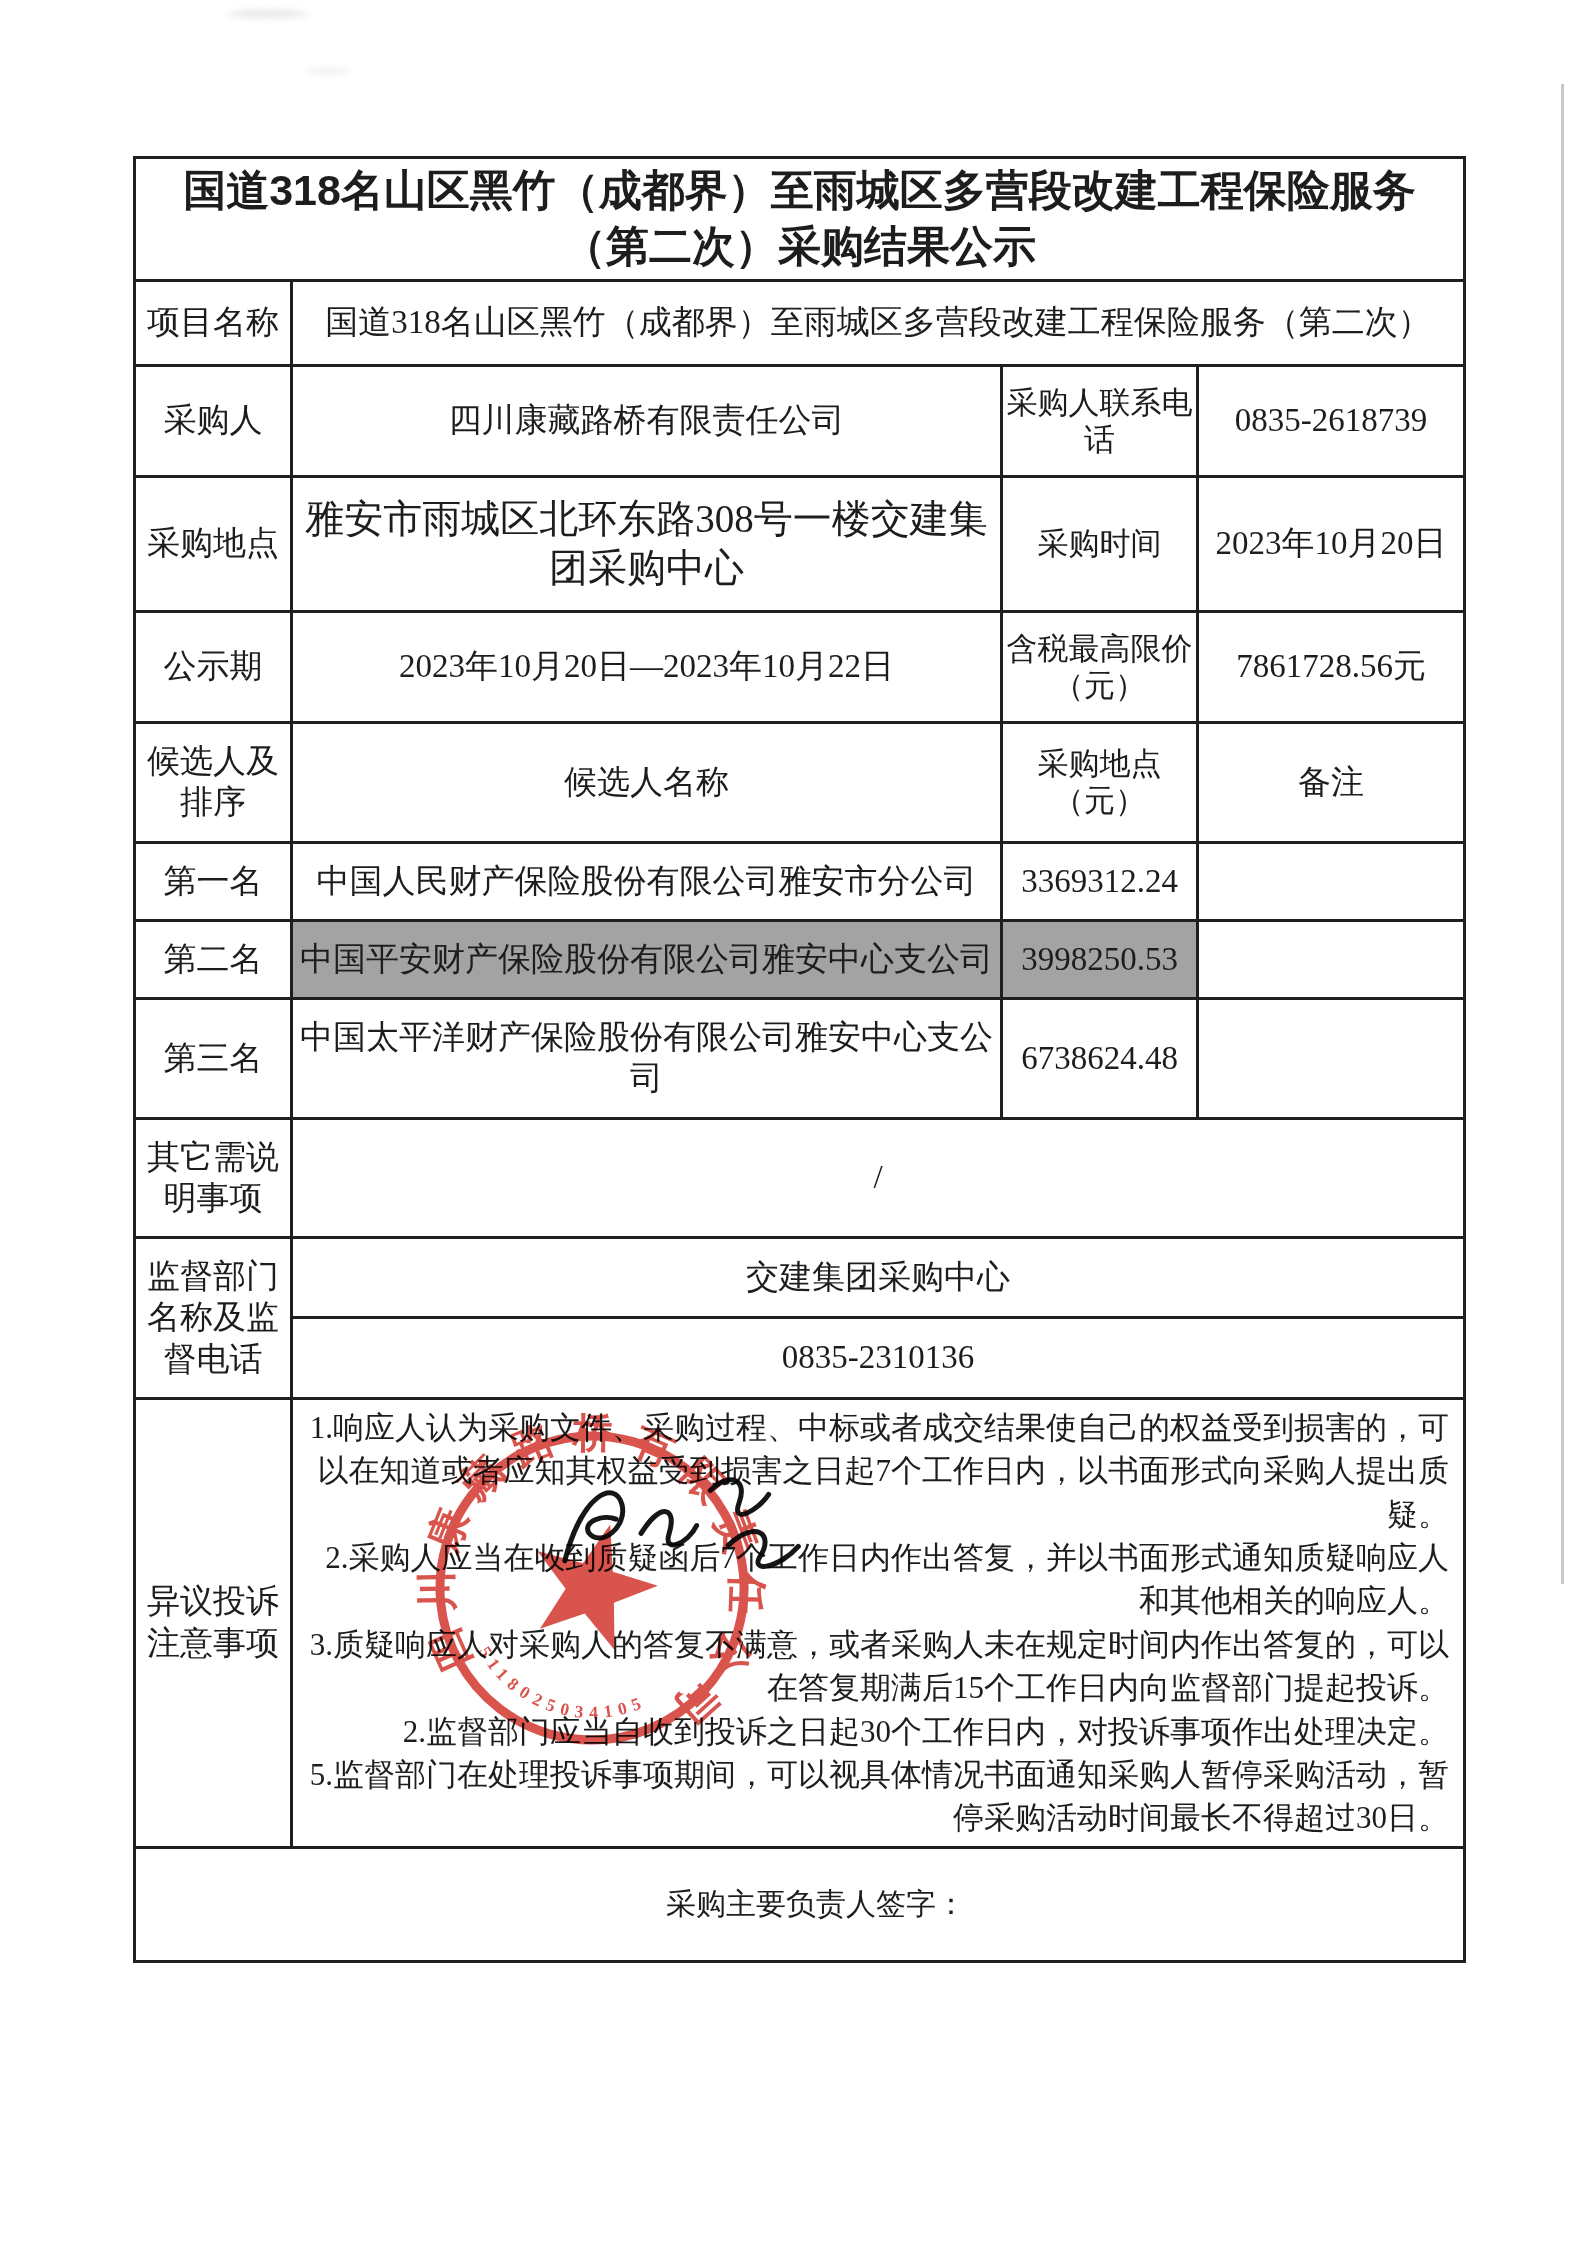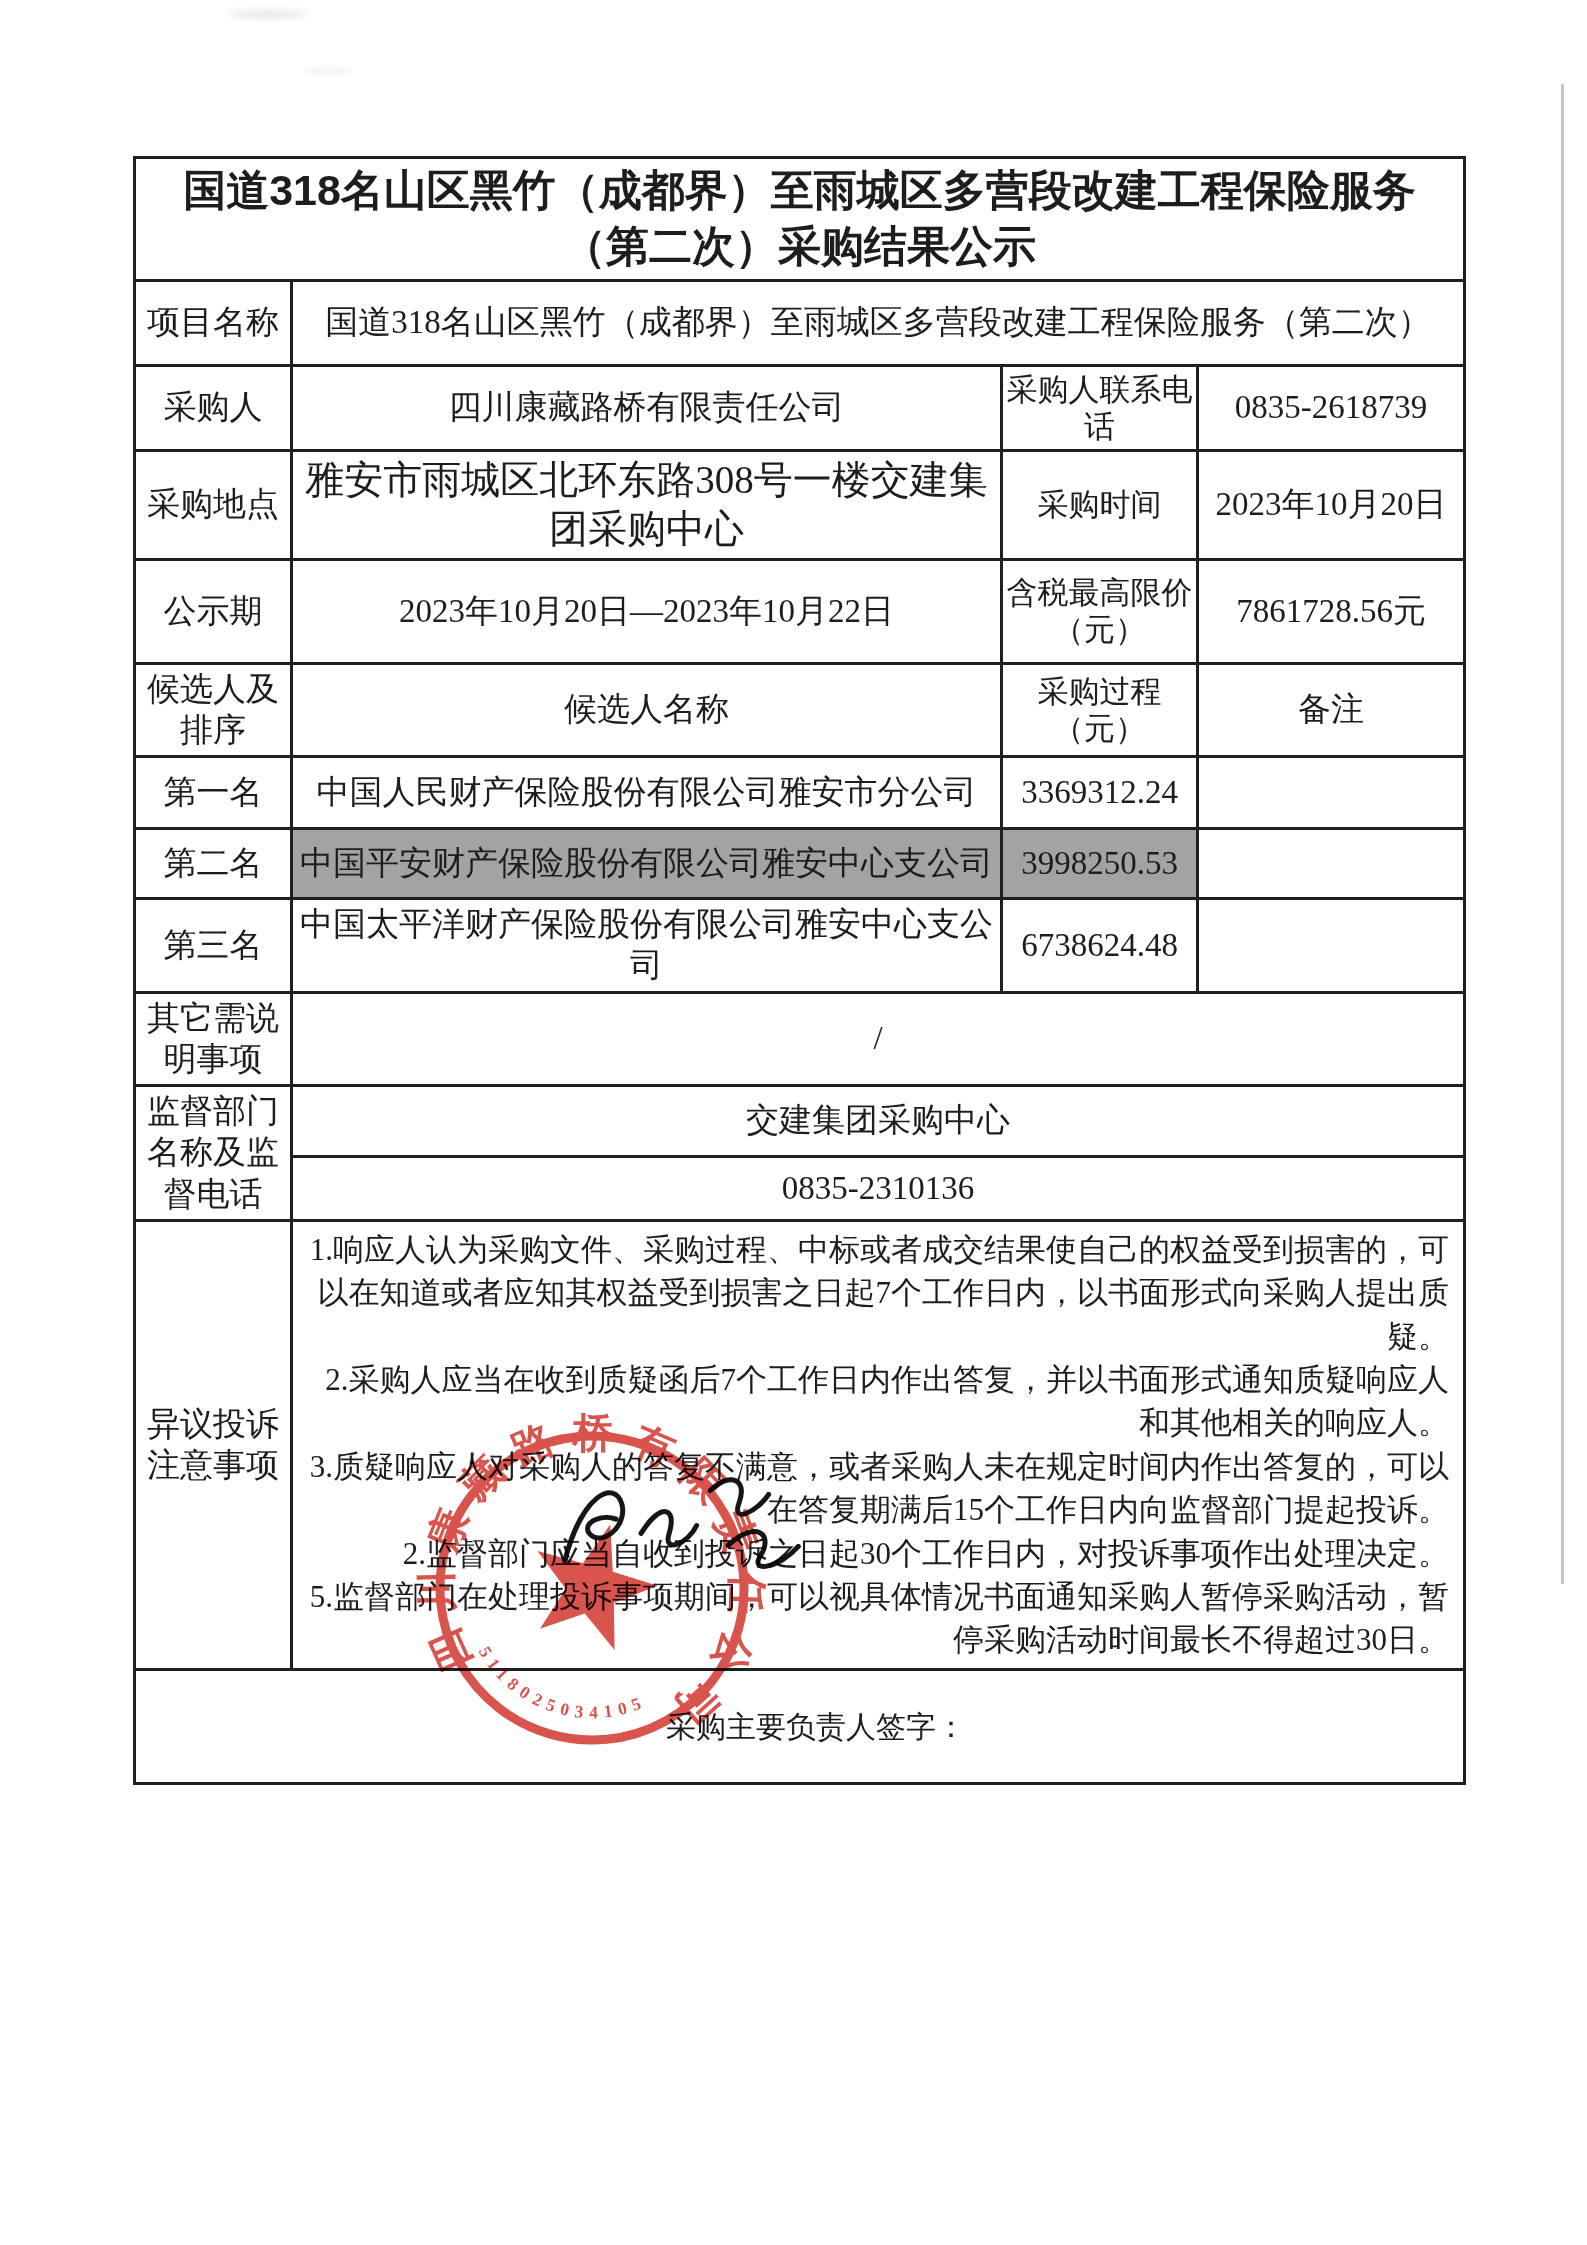--- a/index.html
+++ b/index.html
@@ -13,21 +13,21 @@
   .smudge-a{left:228px;top:10px;width:80px;height:8px;}
   .smudge-b{left:305px;top:68px;width:46px;height:6px;opacity:.3;}
   .scan-line{position:absolute;left:1561px;top:84px;width:3px;height:1500px;background:#8f8f8f;opacity:.5;}
 
   table.doc-table{
     position:absolute;left:133px;top:156px;width:1330px;
     border-collapse:collapse;table-layout:fixed;
   }
   td{
     border:3px solid #1f1f1f;text-align:center;vertical-align:middle;
-    padding:4px 3px;font-size:33px;line-height:1.25;overflow:hidden;
+    padding:17px 3px;font-size:33px;line-height:1.25;overflow:hidden;
   }
   td.title-cell{
     font-family:"Liberation Sans","DejaVu Sans",sans-serif;
     font-weight:bold;font-size:43px;line-height:1.3;padding:4px 10px;text-align:center;
   }
   td.label{font-size:33px;}
   td.small-label{font-size:31px;line-height:1.2;}
   td.addr{font-size:39px;}
   td.left-block{
     text-align:right;vertical-align:middle;padding:6px 14px;
@@ -88,21 +88,21 @@
   <tr style="height:104px">
     <td class="label">公示期</td>
     <td>2023年10月20日—2023年10月22日</td>
     <td class="small-label">含税最高限价（元）</td>
     <td>7861728.56元</td>
   </tr>
 
   <tr style="height:82px">
     <td class="label">候选人及排序</td>
     <td>候选人名称</td>
-    <td class="small-label">采购过程（元）</td>
+    <td class="small-label">采购地点（元）</td>
     <td>备注</td>
   </tr>
 
   <tr style="height:72px">
     <td>第一名</td>
     <td>中国人民财产保险股份有限公司雅安市分公司</td>
     <td>3369312.24</td>
     <td></td>
   </tr>
 

